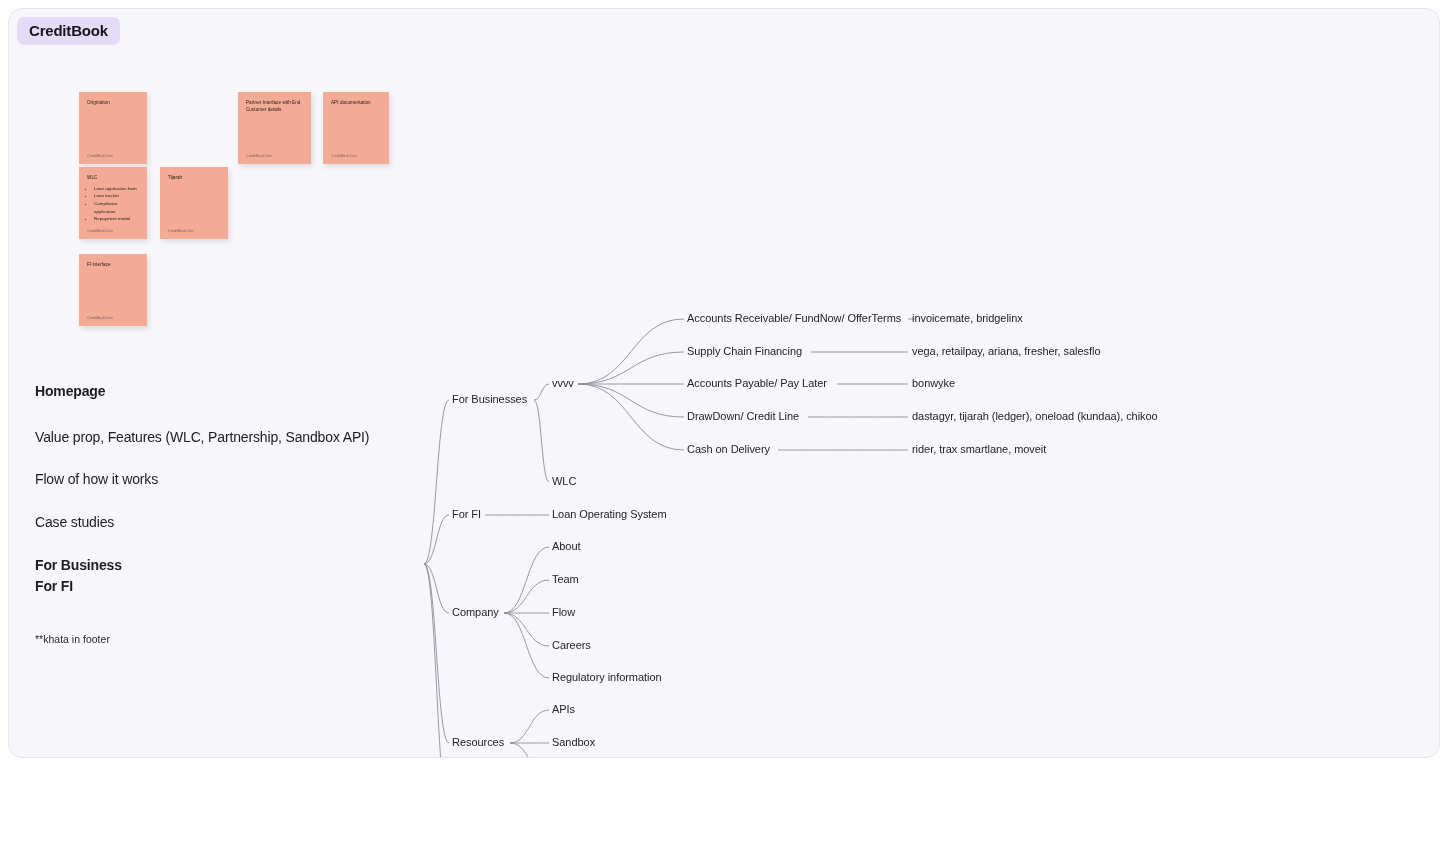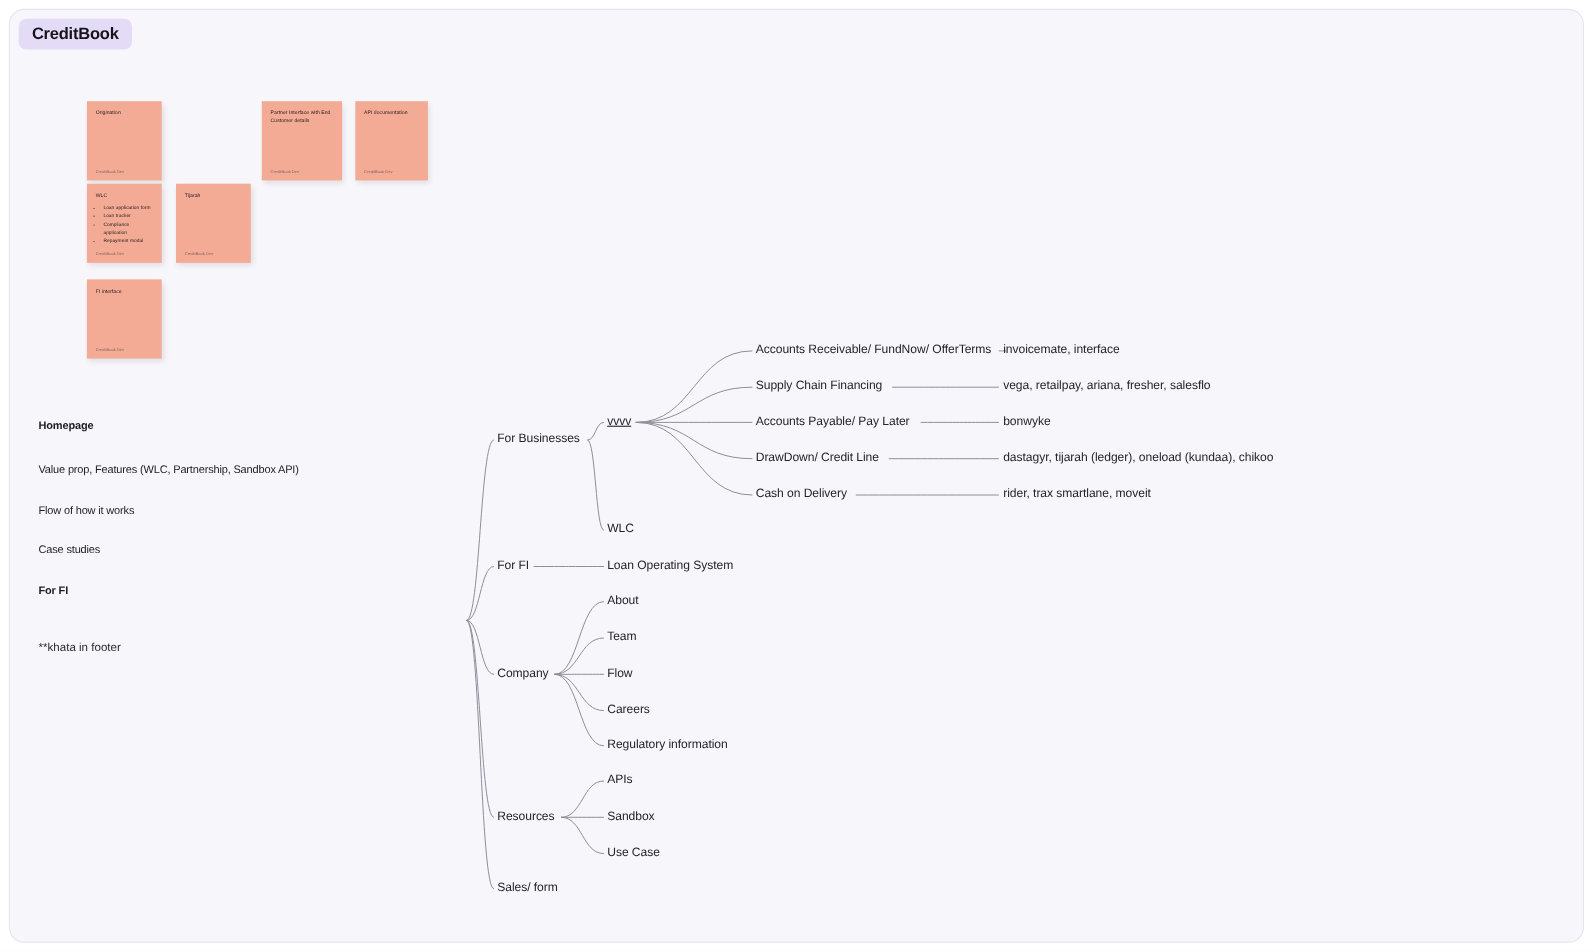--- a/index.html
+++ b/index.html
@@ -11,21 +11,21 @@
     overflow: hidden;
     background: #ffffff;
     font-family: "Liberation Sans", sans-serif;
   }
 
   #board {
     position: absolute;
     left: 8px;
     top: 8px;
     width: 1432px;
-    height: 849px;
+    height: 750px;
     background: #f7f6fb;
     border: 1px solid #e6e4ef;
     border-radius: 14px;
     overflow: hidden;
   }
 
   
   #title-badge {
     position: absolute;
     left: 8px;
@@ -70,21 +70,21 @@
   .sticky-footer {
     margin-top: auto;
     font-size: 3.6px;
     color: #7d6159;
     letter-spacing: 0.05px;
   }
 
   
   #prose { position: absolute; left: 26px; top: 372px; width: 400px; }
   .p-line {
-    font-size: 10px;
+    font-size: 14px;
     color: #1d1c21;
     line-height: 1.48;
     letter-spacing: -0.15px;
   }
   .p-line.bold { font-weight: bold; }
   .p-gap-lg { height: 25px; }
   .p-gap-md { height: 22px; }
   .p-gap-xl { height: 36px; }
   .p-small {
     font-size: 10.5px;
@@ -154,20 +154,21 @@
 
   <div id="prose">
     <div class="p-line bold">Homepage</div>
     <div class="p-gap-lg"></div>
     <div class="p-line">Value prop, Features (WLC, Partnership, Sandbox API)</div>
     <div class="p-gap-md"></div>
     <div class="p-line">Flow of how it works</div>
     <div class="p-gap-md"></div>
     <div class="p-line">Case studies</div>
     <div class="p-gap-md"></div>
+    <div class="p-line bold">For Business</div>
     <div class="p-line bold">For FI</div>
     <div class="p-gap-xl"></div>
     <div class="p-small">**khata in footer</div>
     <div class="p-gap-sm"></div>
   </div>
 
   <div id="mindmap">
     <svg id="mindmap-svg" viewBox="0 0 1432 849" preserveAspectRatio="none">
         <path d="M 415 555 C 427.5 555, 427.5 391, 440 391" fill="none" stroke="#8e8d98" stroke-width="0.9"></path>
         <path d="M 525 391 C 532.5 391, 532.5 375, 540 375" fill="none" stroke="#8e8d98" stroke-width="0.9"></path>
@@ -192,23 +193,23 @@
         <path d="M 495 604 C 517.5 604, 517.5 669, 540 669" fill="none" stroke="#8e8d98" stroke-width="0.9"></path>
         <path d="M 415 555 C 427.5 555, 427.5 734, 440 734" fill="none" stroke="#8e8d98" stroke-width="0.9"></path>
         <path d="M 501 734 C 520.5 734, 520.5 701, 540 701" fill="none" stroke="#8e8d98" stroke-width="0.9"></path>
         <path d="M 501 734 C 520.5 734, 520.5 734, 540 734" fill="none" stroke="#8e8d98" stroke-width="0.9"></path>
         <path d="M 501 734 C 520.5 734, 520.5 767, 540 767" fill="none" stroke="#8e8d98" stroke-width="0.9"></path>
         <path d="M 415 555 C 427.5 555, 427.5 799, 440 799" fill="none" stroke="#8e8d98" stroke-width="0.9"></path>
       </svg>
   </div>
   <div id="node-layer">
       <div class="node-label" style="left: 443px; top: 385px;">For Businesses</div>
-      <div class="node-label" style="left: 543px; top: 369px; text-decoration: underline;">vvvv</div>
+      <div class="node-label" style="left: 543px; top: 369px;">vvvv</div>
       <div class="node-label" style="left: 678px; top: 304px;">Accounts Receivable/ FundNow/ OfferTerms</div>
-      <div class="node-label" style="left: 903px; top: 304px;">invoicemate, interface</div>
+      <div class="node-label" style="left: 903px; top: 304px;">invoicemate, bridgelinx</div>
       <div class="node-label" style="left: 678px; top: 337px;">Supply Chain Financing</div>
       <div class="node-label" style="left: 903px; top: 337px;">vega, retailpay, ariana, fresher, salesflo</div>
       <div class="node-label" style="left: 678px; top: 369px;">Accounts Payable/ Pay Later</div>
       <div class="node-label" style="left: 903px; top: 369px;">bonwyke</div>
       <div class="node-label" style="left: 678px; top: 402px;">DrawDown/ Credit Line</div>
       <div class="node-label" style="left: 903px; top: 402px;">dastagyr, tijarah (ledger), oneload (kundaa), chikoo</div>
       <div class="node-label" style="left: 678px; top: 435px;">Cash on Delivery</div>
       <div class="node-label" style="left: 903px; top: 435px;">rider, trax smartlane, moveit</div>
       <div class="node-label" style="left: 543px; top: 467px;">WLC</div>
       <div class="node-label" style="left: 443px; top: 500px;">For FI</div>

